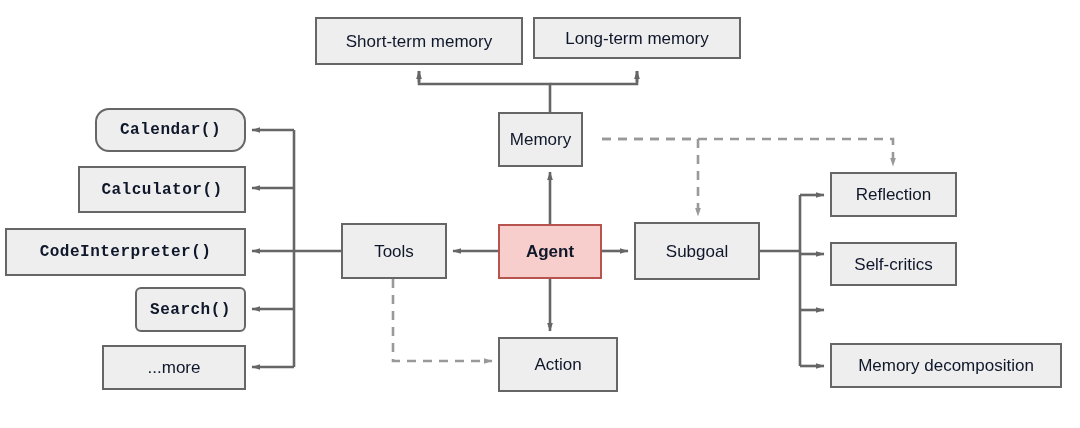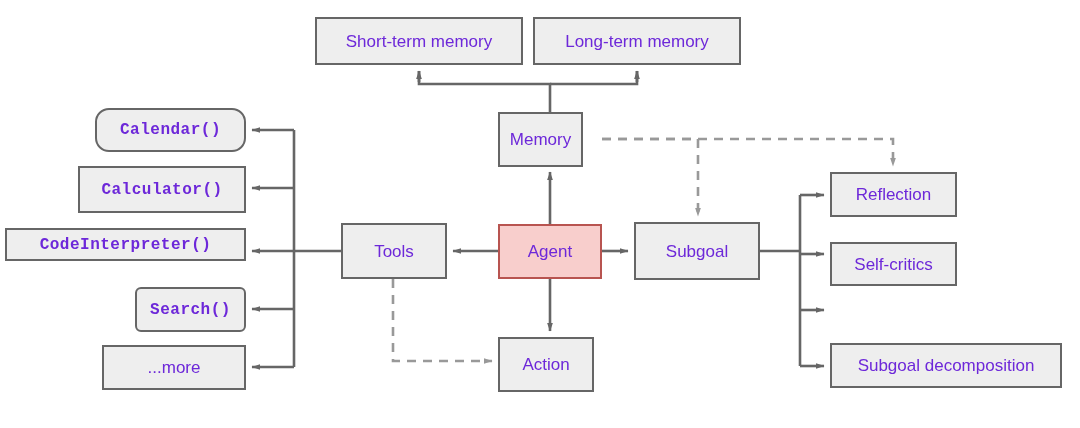--- a/index.html
+++ b/index.html
@@ -27,37 +27,37 @@
     pointer-events: none;
   }
   .node {
     position: absolute;
     box-sizing: border-box;
     display: flex;
     align-items: center;
     justify-content: center;
     background: #eeeeee;
     border: 2px solid #666666;
-    color: #6d28d9;
+    color: #0f172a;
     font-family: "Liberation Sans", sans-serif;
     font-size: 17px;
     line-height: 1;
     text-align: center;
     white-space: nowrap;
   }
   .node.mono {
     font-family: "Liberation Mono", monospace;
     font-size: 16px;
     font-weight: bold;
     letter-spacing: 0.5px;
   }
   .node.accent {
     background: #f8cecc;
     border-color: #b85450;
-    font-weight: normal;
+    font-weight: bold;
   }
   .node .label {
     display: block;
   }
 </style>
 </head>
 <body>
 
 <div id="canvas">
 
@@ -109,53 +109,53 @@
       <path d="M602,139 L893,139 L893,166" marker-end="url(#arrow-dashed)"></path>
 
       <path d="M393,279 L393,361 L492,361" marker-end="url(#arrow-dashed)"></path>
     </g>
   </svg>
 
   <div class="node" style="left:315px; top:17px; width:208px; height:48px;">
     <span class="label">Short-term memory</span>
   </div>
 
-  <div class="node" style="left:533px; top:17px; width:208px; height:48px;">
+  <div class="node" style="left:533px; top:17px; width:208px; height:42px;">
     <span class="label">Long-term memory</span>
   </div>
 
   <div class="node" style="left:498px; top:112px; width:85px; height:55px;">
     <span class="label">Memory</span>
   </div>
 
   <div class="node accent" style="left:498px; top:224px; width:104px; height:55px;">
     <span class="label">Agent</span>
   </div>
 
   <div class="node" style="left:341px; top:223px; width:106px; height:56px;">
     <span class="label">Tools</span>
   </div>
 
   <div class="node" style="left:634px; top:222px; width:126px; height:58px;">
     <span class="label">Subgoal</span>
   </div>
 
-  <div class="node" style="left:498px; top:337px; width:96px; height:55px;">
+  <div class="node" style="left:498px; top:337px; width:120px; height:55px;">
     <span class="label">Action</span>
   </div>
 
   <div class="node mono" style="left:95px; top:108px; width:151px; height:44px;border-radius:14px;">
     <span class="label">Calendar()</span>
   </div>
 
   <div class="node mono" style="left:78px; top:166px; width:168px; height:47px;">
     <span class="label">Calculator()</span>
   </div>
 
-  <div class="node mono" style="left:5px; top:228px; width:241px; height:33px;">
+  <div class="node mono" style="left:5px; top:228px; width:241px; height:48px;">
     <span class="label">CodeInterpreter()</span>
   </div>
 
   <div class="node mono" style="left:135px; top:287px; width:111px; height:45px;border-radius:6px;">
     <span class="label">Search()</span>
   </div>
 
   <div class="node" style="left:102px; top:345px; width:144px; height:45px;align-items:center;">
     <span class="label">...more</span>
   </div>
@@ -163,16 +163,16 @@
   <div class="node" style="left:830px; top:172px; width:127px; height:45px;">
     <span class="label">Reflection</span>
   </div>
 
   <div class="node" style="left:830px; top:232px; width:127px; height:44px;margin-top:10px;">
     <span class="label">Self-critics</span>
   </div>
 
 
   <div class="node" style="left:830px; top:343px; width:232px; height:45px;">
-    <span class="label">Subgoal decomposition</span>
+    <span class="label">Memory decomposition</span>
   </div>
 
 </div>
 
 </body></html>

